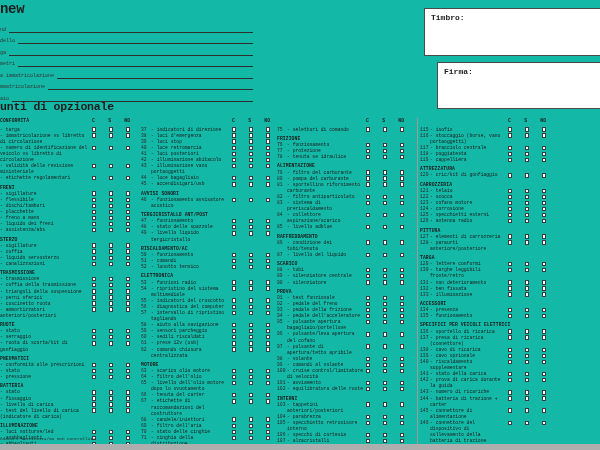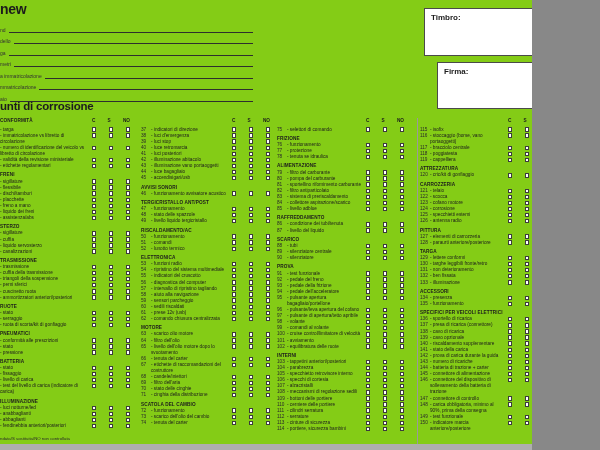--- a/index.html
+++ b/index.html
@@ -1,17 +1,17 @@
 <!DOCTYPE html>
 <html><head>
 <meta charset="utf-8">
 <style>
   html,body{margin:0;padding:0;background:#888;}
-  .page{position:relative;width:532px;height:450px;background:#84cc16;overflow:hidden;
-        font-family:Liberation Sans, sans-serif;color:#1c1c1c;}
+  .page{position:relative;width:600px;height:450px;background:#14b8a6;overflow:hidden;
+        font-family:Liberation Mono, monospace;color:#1c1c1c;}
   .logo{position:absolute;left:0;top:1px;font-size:14px;font-weight:bold;letter-spacing:-0.3px;}
   .form-fields{position:absolute;left:0;top:21px;width:253px;}
   .ffrow{display:flex;align-items:flex-end;height:11.5px;}
   .fflabel{font-size:5px;color:#333;white-space:pre;}
   .ffline{flex:1;border-bottom:0.9px solid #2e2e2e;margin-left:3px;height:2px;}
   .box{position:absolute;border:1.3px solid #4a4a4a;box-sizing:border-box;
        font-size:8px;font-weight:bold;padding:4px 0 0 6px;background:#fff;}
   .box-stamp{left:424px;top:8px;width:190px;height:48px;}
   .box-sign{left:437px;top:62px;width:177px;height:47px;}
   .heading{position:absolute;left:0;top:100px;font-size:11.5px;font-weight:bold;letter-spacing:-0.2px;}
@@ -67,21 +67,21 @@
       </div>
     </div>
 
   <div class="box box-stamp">
     <span>Timbro:</span>
   </div>
   <div class="box box-sign">
     <span>Firma:</span>
   </div>
 
-  <div class="heading">unti di corrosione</div>
+  <div class="heading">unti di opzionale</div>
 
   <div class="cols" id="cols">
       <div class="col" style="left: 0px; width: 130px;">
         <div class="hdr-row">
           <div class="sec-title">CONFORMITÀ</div>
           <div class="csno">
             <span class="csno-l">C</span>
             <span class="csno-l">S</span>
             <span class="csno-l">NO</span>
           </div>

